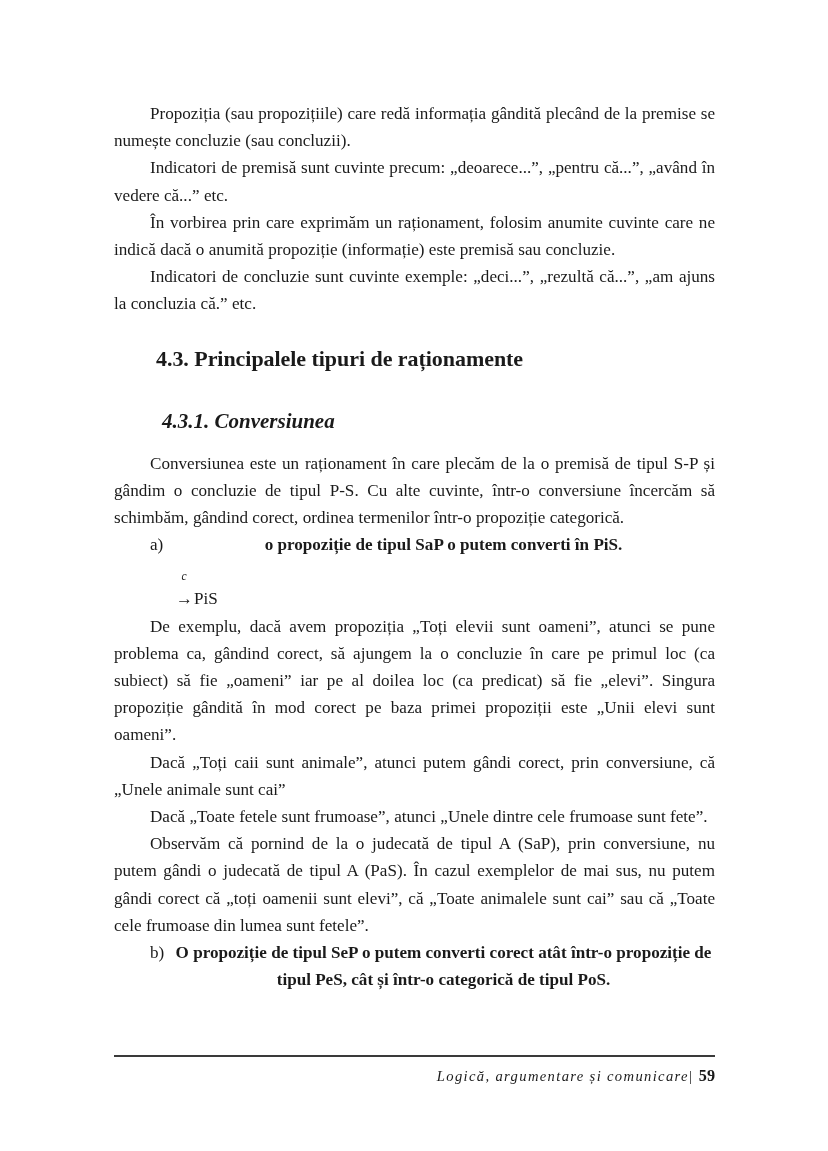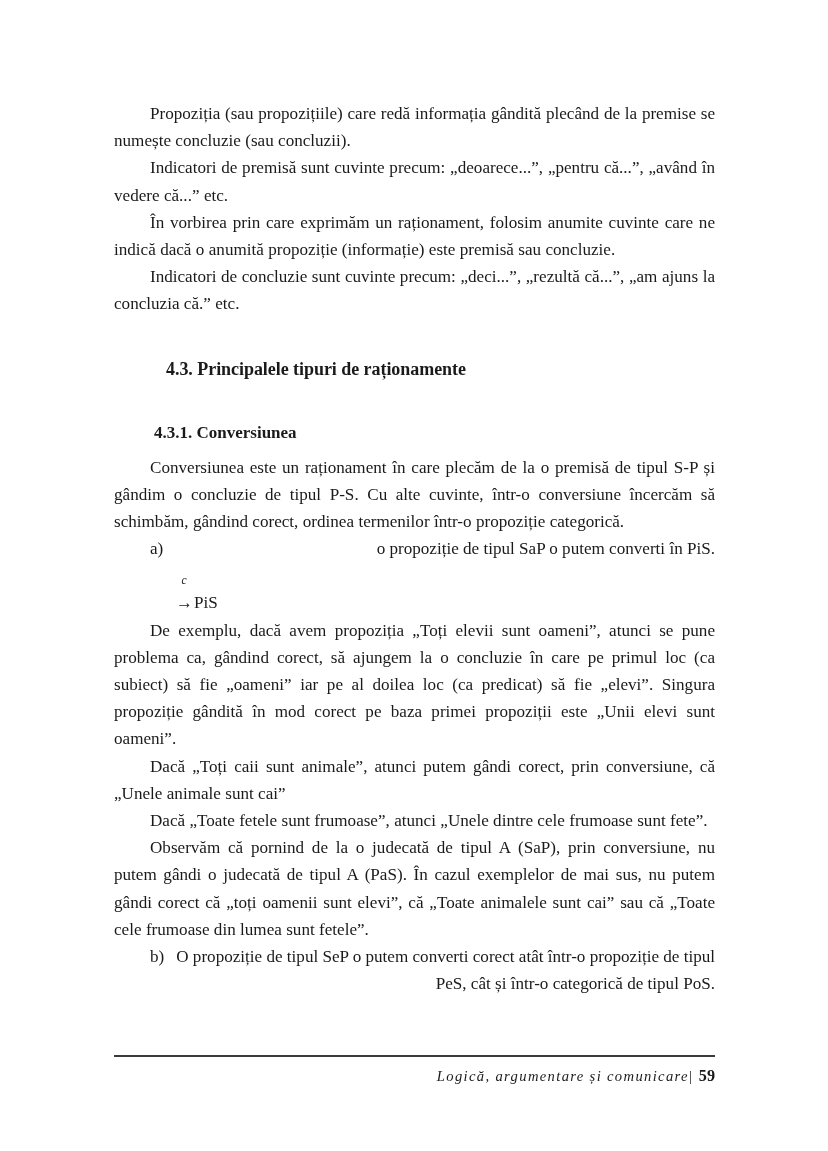--- a/index.html
+++ b/index.html
@@ -41,37 +41,38 @@
     line-height: 27.2px;
     text-align: justify;
     text-justify: inter-word;
     text-indent: 36px;
     hyphens: none;
     word-spacing: 0.1px;
   }
 
   
   h2.h-major {
-    margin: 16px;
+    margin: 6px;
     padding: 0;
-    font-size: 18px;
+    font-size: 22px;
     font-weight: bold;
     line-height: 24px;
     text-indent: 36px;
     text-align: left;
     letter-spacing: -0.05px;
   }
   .gap-before-major { height: 23px; }
   .gap-after-major  { height: 21px; }
 
   h3.h-minor {
-    margin: 4px;
+    margin: 12px;
     padding: 0;
-    font-size: 17px;
-    font-weight: bold;
+    font-size: 21px;
+    font-weight: bold;
+    font-style: italic;
     line-height: 22px;
     text-indent: 36px;
     text-align: left;
   }
   .gap-after-minor { height: 6px; }
 
   
   .list-item {
     display: flex;
     margin: 0;
@@ -79,21 +80,22 @@
     font-size: 17.1px;
     line-height: 27.2px;
   }
   .list-item .marker {
     flex: 0 0 auto;
     width: 22px;
     text-align: left;
   }
   .list-item .li-text {
     flex: 1 1 auto;
-    text-align: right;
+    text-align: center;
+    font-weight: bold;
   }
 
   
   .formula-line {
     margin: 0;
     padding: 0 0 0 60px;
     font-size: 17.1px;
     line-height: 27.2px;
     white-space: nowrap;
   }
@@ -164,21 +166,21 @@
 <div class="page">
 
   <div class="content">
 
     <p class="body">Propoziția (sau propozițiile) care redă informația gândită plecând de la premise se numește concluzie (sau concluzii).</p>
 
     <p class="body">Indicatori de premisă sunt cuvinte precum: „deoarece...”, „pentru că...”, „având în vedere că...” etc.</p>
 
     <p class="body">În vorbirea prin care exprimăm un raționament, folosim anumite cuvinte care ne indică dacă o anumită propoziție (informație) este premisă sau concluzie.</p>
 
-    <p class="body">Indicatori de concluzie sunt cuvinte precum: „deci...”, „rezultă că...”, „am ajuns la concluzia că.” etc.</p>
+    <p class="body">Indicatori de concluzie sunt cuvinte exemple: „deci...”, „rezultă că...”, „am ajuns la concluzia că.” etc.</p>
 
     <div class="gap-before-major"></div>
 
     <h2 class="h-major">4.3. Principalele tipuri de raționamente</h2>
 
     <div class="gap-after-major"></div>
 
     <h3 class="h-minor">4.3.1. Conversiunea</h3>
 
     <div class="gap-after-minor"></div>

